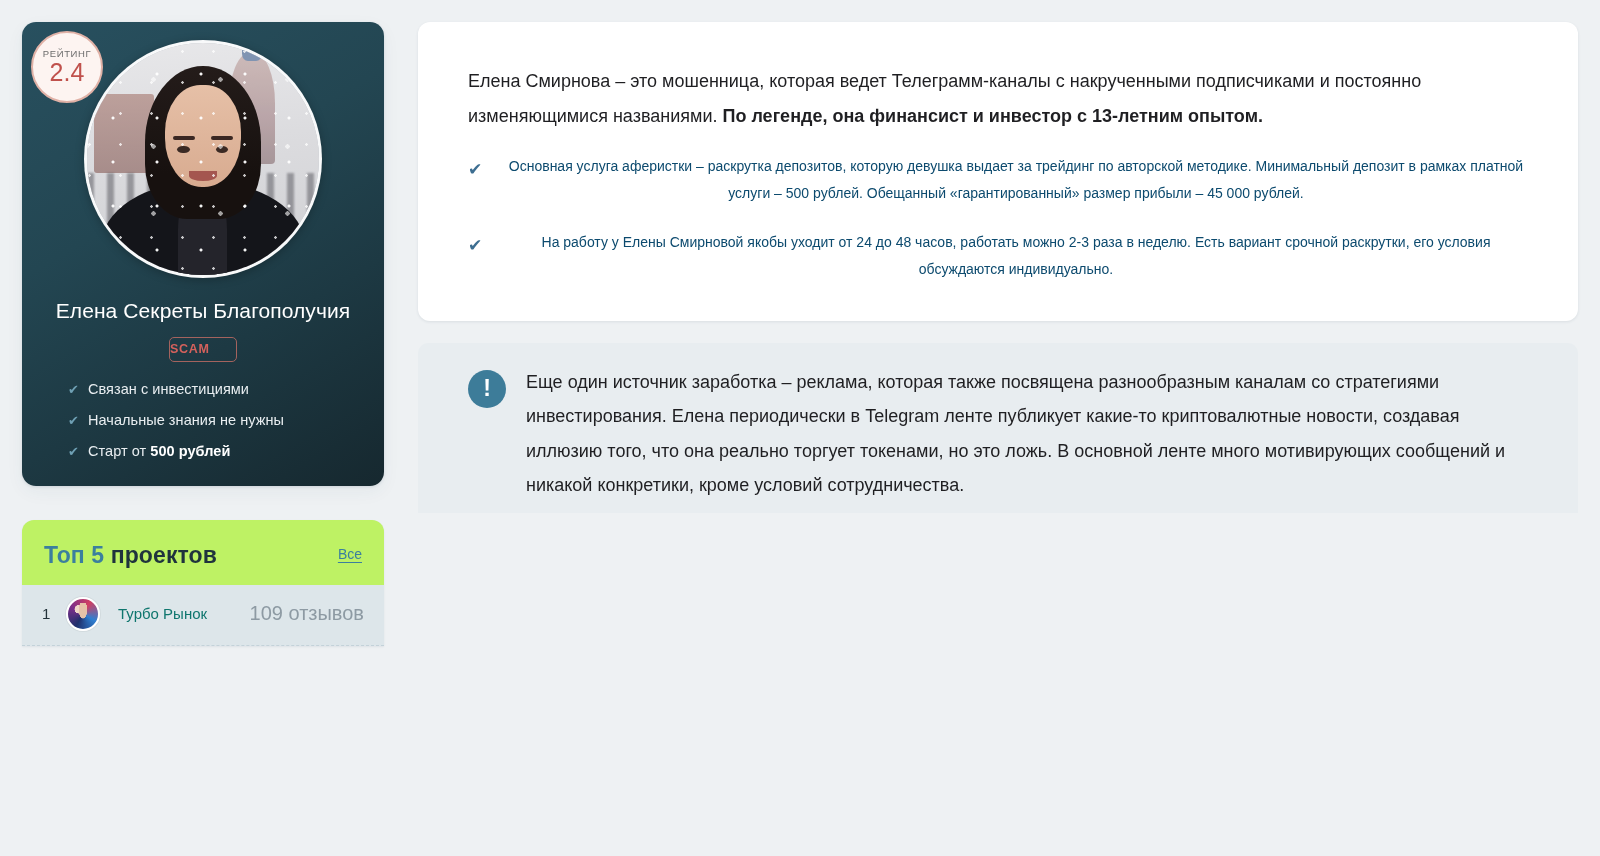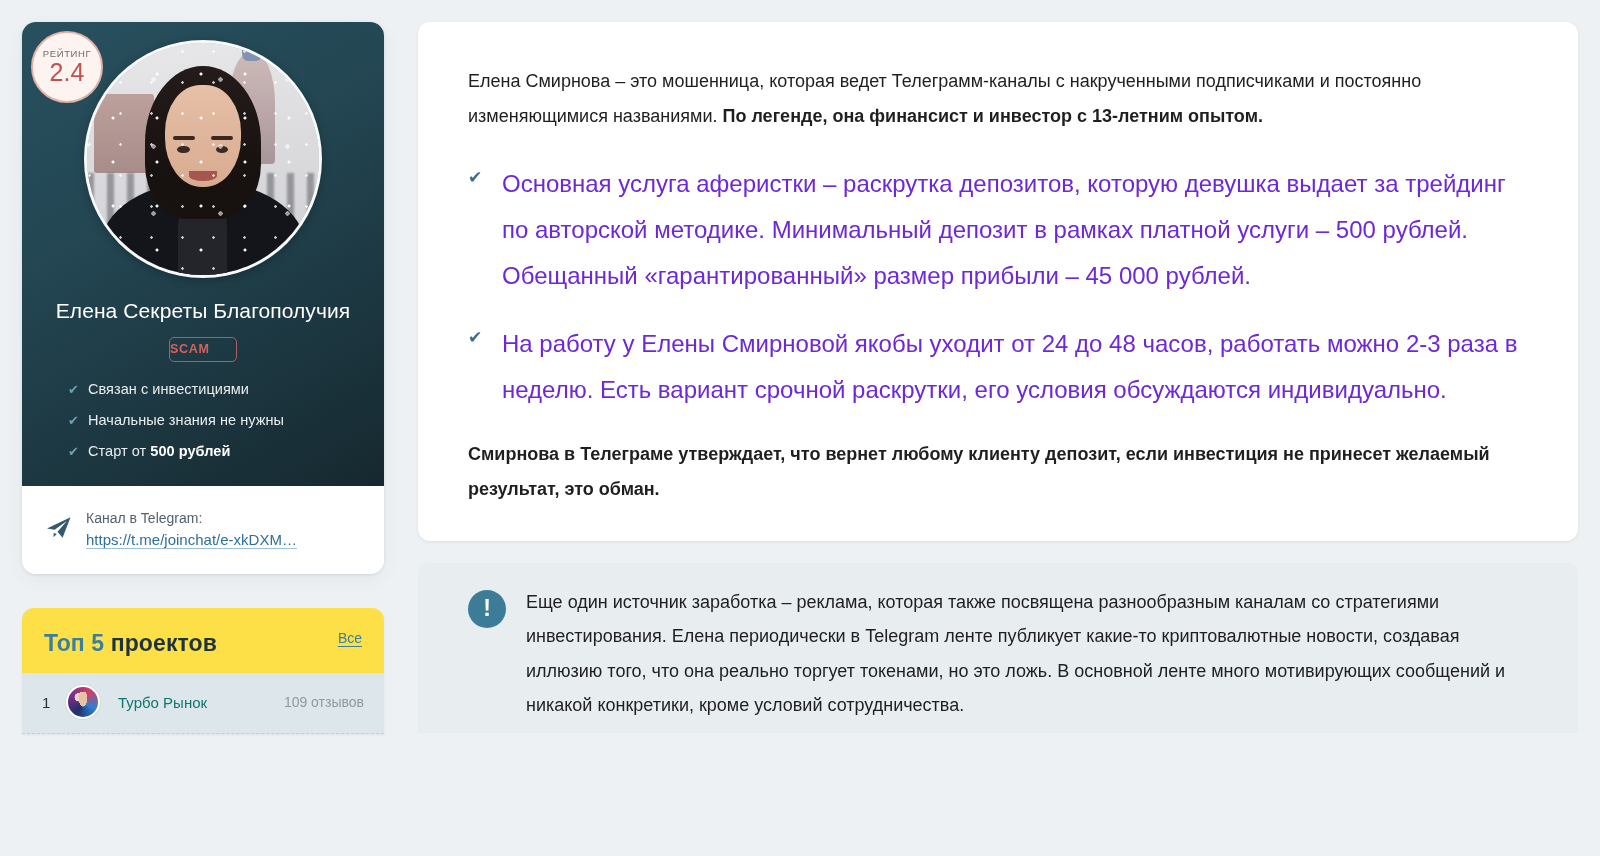--- a/index.html
+++ b/index.html
@@ -202,24 +202,24 @@
   .top-card {
     margin-top: 34px;
     width: 362px;
     border-radius: 12px 12px 0 0;
     background: #dde6ea;
     overflow: hidden;
     box-shadow: 0 1px 2px rgba(40,70,90,.08);
   }
   .top-head {
     display: flex;
-    align-items: flex-start;
+    align-items: center;
     justify-content: space-between;
     padding: 22px 22px 16px 22px;
-    background: #fde047;
+    background: #bef264;
   }
   .top-title {
     font-size: 23px;
     font-weight: 700;
     color: #1f333d;
     letter-spacing: .1px;
   }
   .top-title .accent { color: #3b7f9e; }
   .top-all {
     font-size: 14px;
@@ -258,21 +258,21 @@
   .top-avatar:after {
     content:""; position:absolute; left:33%; top:14%; width:34%; height:56%;
     background: radial-gradient(ellipse at 50% 40%, #e6c2a8 0 58%, rgba(230,194,168,0) 62%);
   }
   .top-name {
     font-size: 15px;
     color: #0f766e;
     flex: 1;
   }
   .top-count {
-    font-size: 14px;
+    font-size: 20px;
     color: #8d9aa3;
     white-space: nowrap;
   }
 
   
   .main {
     position: absolute;
     left: 418px;
     top: 22px;
     width: 1160px;
@@ -290,43 +290,44 @@
     line-height: 1.52;
     letter-spacing: .1px;
     margin-bottom: 28px;
   }
   .tg-glyph { font-size: 26px; }
 
   .para {
     color: #1f1f22;
     font-size: 18px;
     line-height: 1.92;
-    margin-bottom: 28px;
+    margin-bottom: 20px;
   }
   .para b { font-weight: 700; }
 
   .bullets { list-style: none; margin: 6px 0 4px 0; }
   .bullets li {
     display: flex;
     gap: 14px;
     margin-bottom: 22px;
   }
   .bullets li:last-child { margin-bottom: 0; }
   .bullet-check {
     flex: none;
     width: 20px;
     padding-top: 8px;
     color: #3d6e91;
     font-size: 17px;
     line-height: 1;
   }
   .bullet-text {
-    color: #6d28d9;
-    font-size: 24px;
+    color: #0c4a6e;
+    font-size: 14px;
     line-height: 1.92;
+    text-align: center;
   }
 
   .closing { margin-top: 24px; margin-bottom: 0; }
 
   
   .callout {
     margin-top: 22px;
     display: flex;
     gap: 20px;
     padding: 22px 48px 10px 50px;
@@ -396,32 +397,20 @@
             <span class="feat-check">✔</span>
             <span class="feat-text">Начальные знания не нужны</span>
           </li>
           <li>
             <span class="feat-check">✔</span>
             <span class="feat-text"><span>Старт от </span><b>500 рублей</b></span>
           </li>
         </ul>
       </div>
 
-      <div class="tg-row">
-        <span class="tg-icon">
-          <svg width="26" height="23" viewBox="0 0 26 23" aria-hidden="true">
-            <path d="M1 12.4 24.5 1.2 16.6 21.8l-5.1-6.1 9.4-10.6-12.3 8.6z" fill="#34586f"></path>
-            <path d="M7.6 16.9v4.4l3.1-3.4z" fill="#34586f"></path>
-          </svg>
-        </span>
-        <span class="tg-text">
-          <span class="tg-caption">Канал в Telegram:</span>
-          <a class="tg-link" href="#">https://t.me/joinchat/e-xkDXM…</a>
-        </span>
-      </div>
     </section>
 
     <section class="top-card">
       <div class="top-head">
         <h3 class="top-title"><span class="accent">Топ 5</span><span> проектов</span></h3>
         <a class="top-all" href="#">Все</a>
       </div>
 
       <div class="top-row">
         <span class="top-rank">1</span>
@@ -442,23 +431,20 @@
         <li>
           <span class="bullet-check">✔</span>
           <span class="bullet-text">Основная услуга аферистки – раскрутка депозитов, которую девушка выдает за трейдинг по авторской методике. Минимальный депозит в рамках платной услуги – 500 рублей. Обещанный «гарантированный» размер прибыли – 45 000 рублей.</span>
         </li>
         <li>
           <span class="bullet-check">✔</span>
           <span class="bullet-text">На работу у Елены Смирновой якобы уходит от 24 до 48 часов, работать можно 2-3 раза в неделю. Есть вариант срочной раскрутки, его условия обсуждаются индивидуально.</span>
         </li>
       </ul>
 
-      <p class="para closing">
-        <b>Смирнова в Телеграме утверждает, что вернет любому клиенту депозит, если инвестиция не принесет желаемый результат, это обман.</b>
-      </p>
     </article>
 
     <section class="callout">
       <span class="callout-icon">!</span>
       <p class="callout-text">Еще один источник заработка – реклама, которая также посвящена разнообразным каналам со стратегиями инвестирования. Елена периодически в Telegram ленте публикует какие-то криптовалютные новости, создавая иллюзию того, что она реально торгует токенами, но это ложь. В основной ленте много мотивирующих сообщений и никакой конкретики, кроме условий сотрудничества.</p>
     </section>
   </main>
 
 </div>
 

